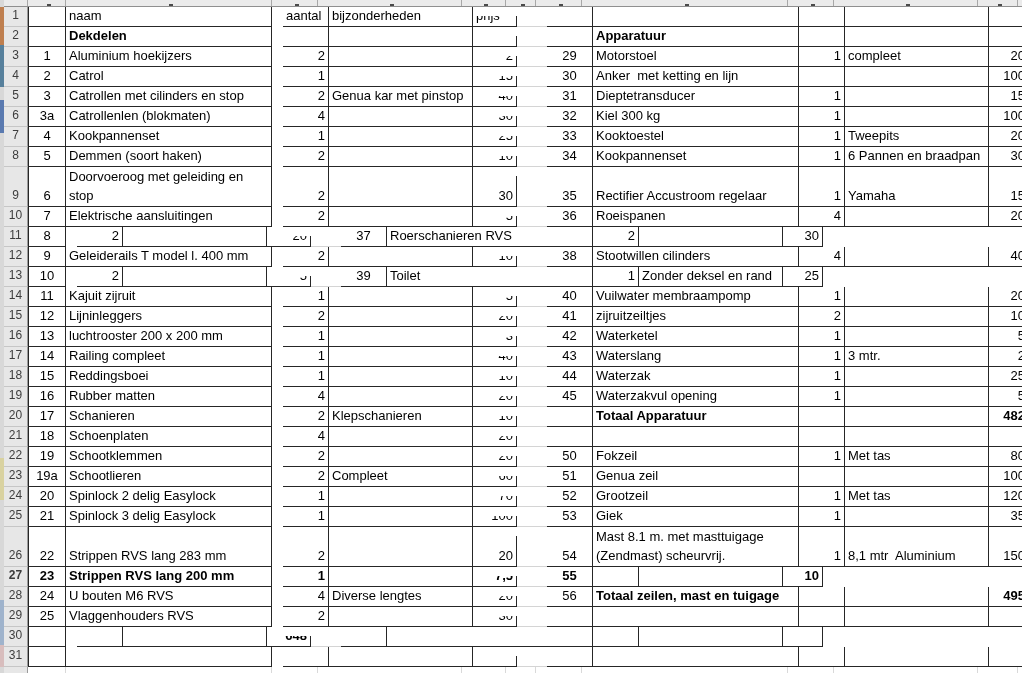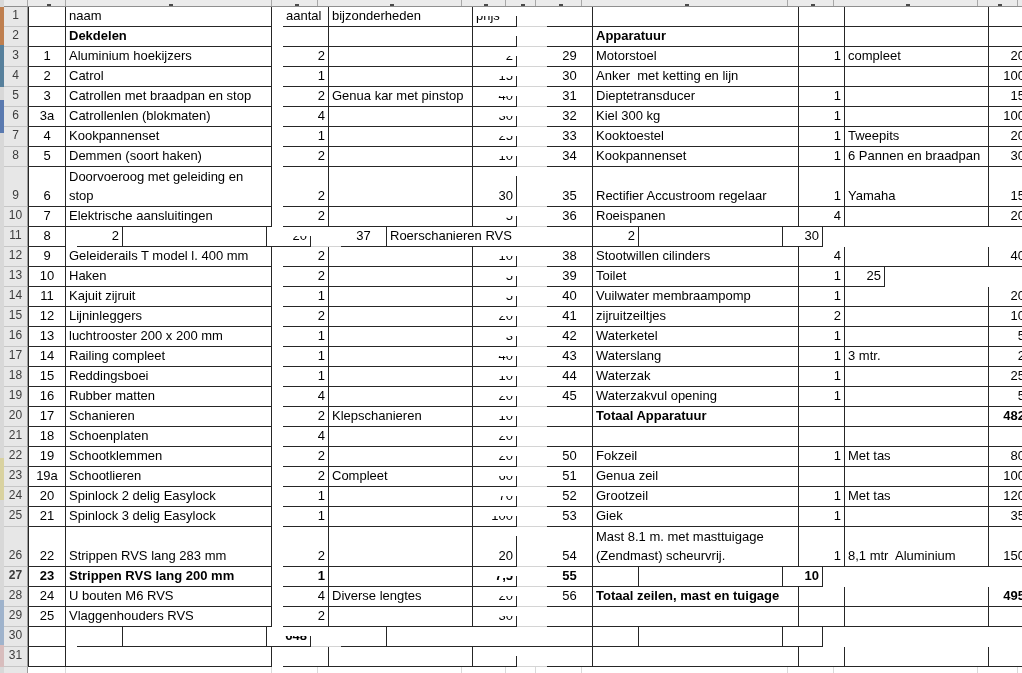--- a/index.html
+++ b/index.html
@@ -144,21 +144,21 @@
         <div class="cell b w-rnaam">Anker  met ketting en lijn</div>
         <div class="cell b num w-raantal"></div>
         <div class="cell b w-rbijz"></div>
         <div class="cell b num w-rprijs">100</div>
         <div class="cell edge"></div>
       </div>
       <div class="row" style="height: 20px;">
         <div class="cell strip-sp"></div>
         <div class="cell gut">5</div>
         <div class="cell b ctr first w-lno">3</div>
-        <div class="cell b w-lnaam">Catrollen met braadpan en stop</div>
+        <div class="cell b w-lnaam">Catrollen met cilinders en stop</div>
         <div class="cell b num w-laantal">2</div>
         <div class="cell b w-lbijz">Genua kar met pinstop</div>
         <div class="cell b num w-lprijs">40</div>
         <div class="cell gap"></div>
         <div class="cell b ctr w-rno">31</div>
         <div class="cell b w-rnaam">Dieptetransducer</div>
         <div class="cell b num w-raantal">1</div>
         <div class="cell b w-rbijz"></div>
         <div class="cell b num w-rprijs">15</div>
         <div class="cell edge"></div>
@@ -271,28 +271,28 @@
         <div class="cell b w-rnaam">Stootwillen cilinders</div>
         <div class="cell b num w-raantal">4</div>
         <div class="cell b w-rbijz"></div>
         <div class="cell b num w-rprijs">40</div>
         <div class="cell edge"></div>
       </div>
       <div class="row" style="height: 20px;">
         <div class="cell strip-sp"></div>
         <div class="cell gut">13</div>
         <div class="cell b ctr first w-lno">10</div>
-        <div class="cell b w-lnaam">Haken</div>
         <div class="cell b num w-laantal">2</div>
         <div class="cell b w-lbijz"></div>
         <div class="cell b num w-lprijs">5</div>
         <div class="cell gap"></div>
         <div class="cell b ctr w-rno">39</div>
         <div class="cell b w-rnaam">Toilet</div>
         <div class="cell b num w-raantal">1</div>
+        <div class="cell b w-rbijz">Zonder deksel en rand</div>
         <div class="cell b num w-rprijs">25</div>
         <div class="cell edge"></div>
       </div>
       <div class="row" style="height: 20px;">
         <div class="cell strip-sp"></div>
         <div class="cell gut">14</div>
         <div class="cell b ctr first w-lno">11</div>
         <div class="cell b w-lnaam">Kajuit zijruit</div>
         <div class="cell b num w-laantal">1</div>
         <div class="cell b w-lbijz"></div>

